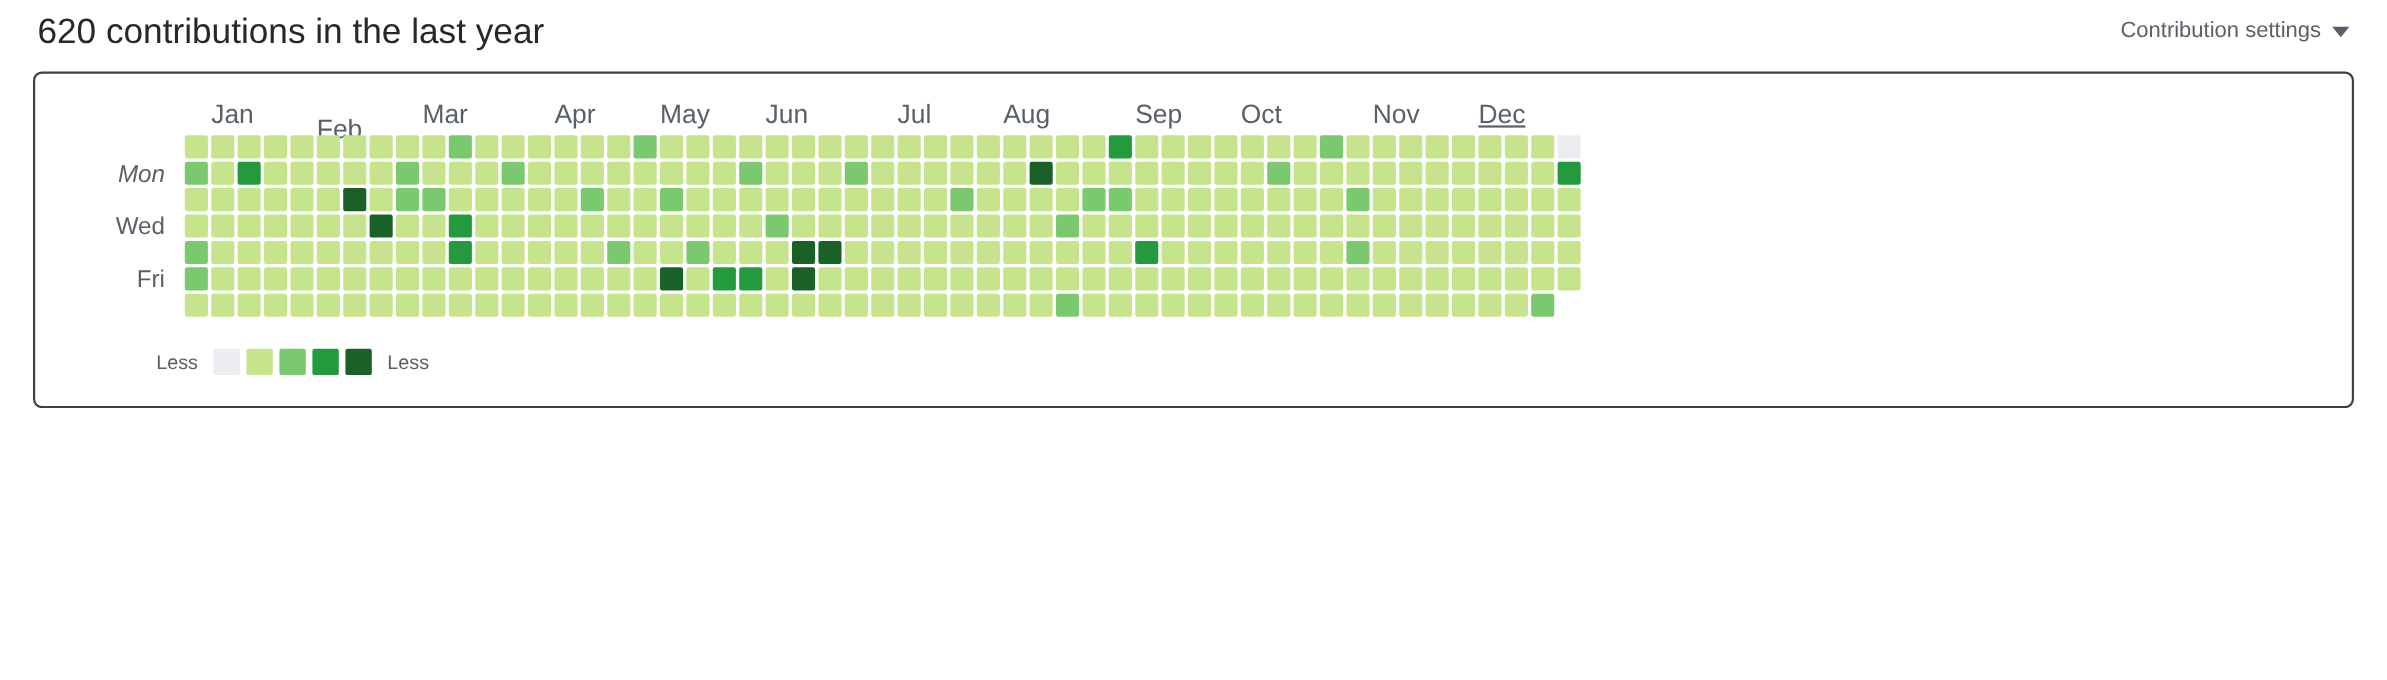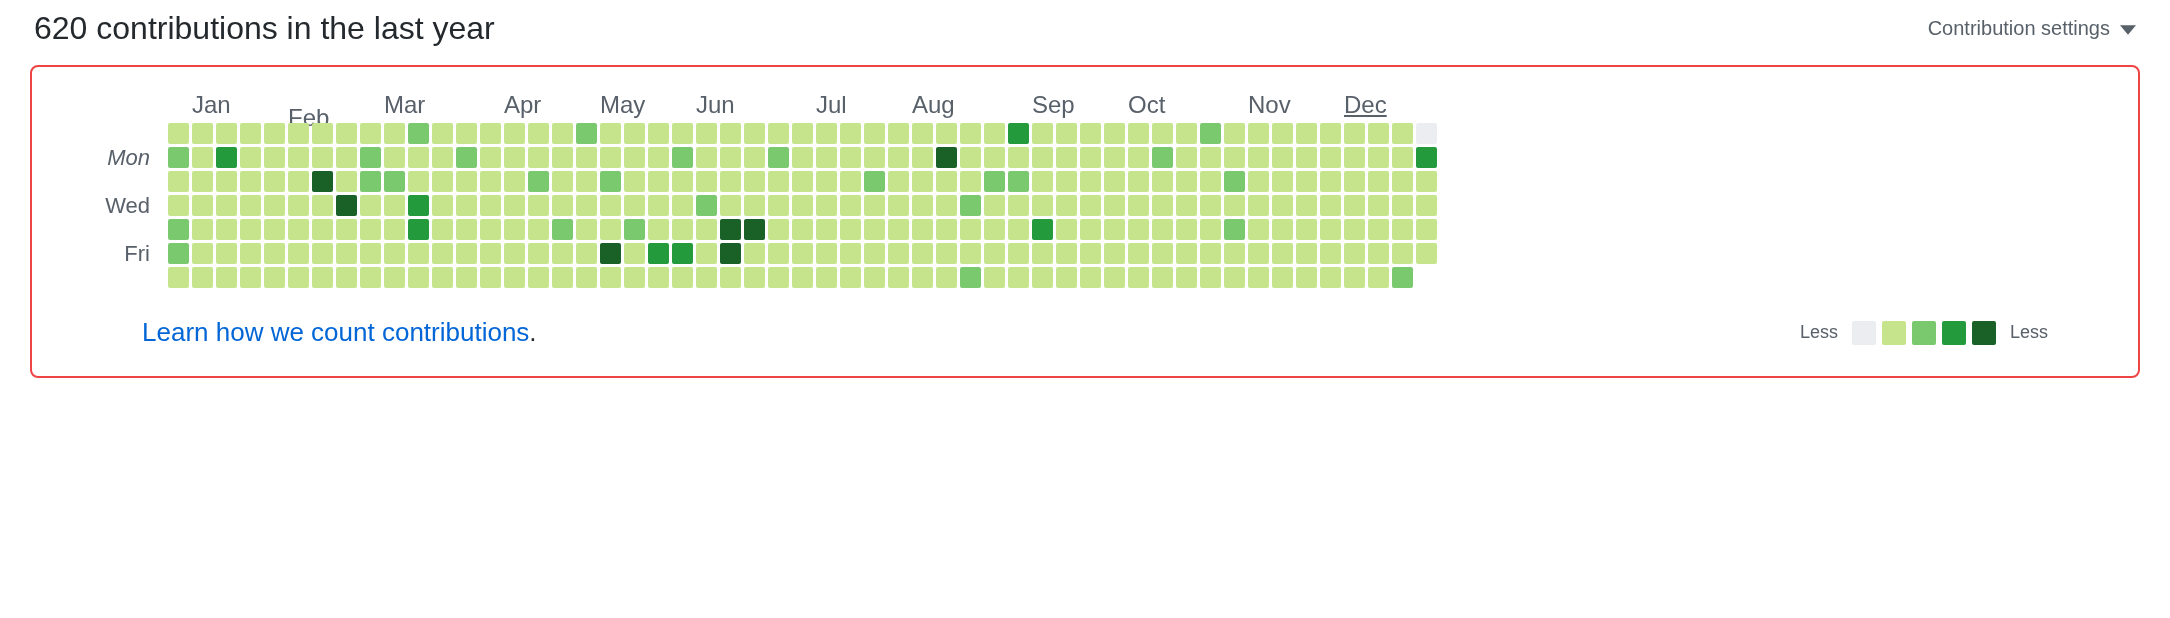--- a/index.html
+++ b/index.html
@@ -29,21 +29,21 @@
   .settings {
     font-size: 20px;
     color: #586069;
     display: flex;
     align-items: center;
     gap: 10px;
     cursor: pointer;
   }
   .settings svg { width: 16px; height: 10px; fill: #586069; }
   .panel {
-    border: 2px solid #ef4444;
+    border: 2px solid #404040;
     border-radius: 8px;
     padding: 20px 30px 28px 30px;
   }
   .graph {
     display: flex;
     flex-direction: column;
   }
   .months-row {
     display: flex;
     margin-left: 106px; 
@@ -642,23 +642,20 @@
               <div class="cell lvl1"></div>
               <div class="cell lvl1"></div>
               <div class="cell lvl1"></div>
               <div class="cell lvlE"></div>
             </div>
           </div>
       </div>
     </div>
 
     <div class="footer-row">
-      <div>
-        <span class="learn-link">Learn how we count contributions</span><span class="learn-dot">.</span>
-      </div>
       <div class="legend">
         <span>Less</span>
         <div class="legend-cells" id="legend-cells">
             <div class="legend-cell lvl0"></div>
             <div class="legend-cell lvl1"></div>
             <div class="legend-cell lvl2"></div>
             <div class="legend-cell lvl3"></div>
             <div class="legend-cell lvl4"></div>
           </div>
         <span>Less</span>

